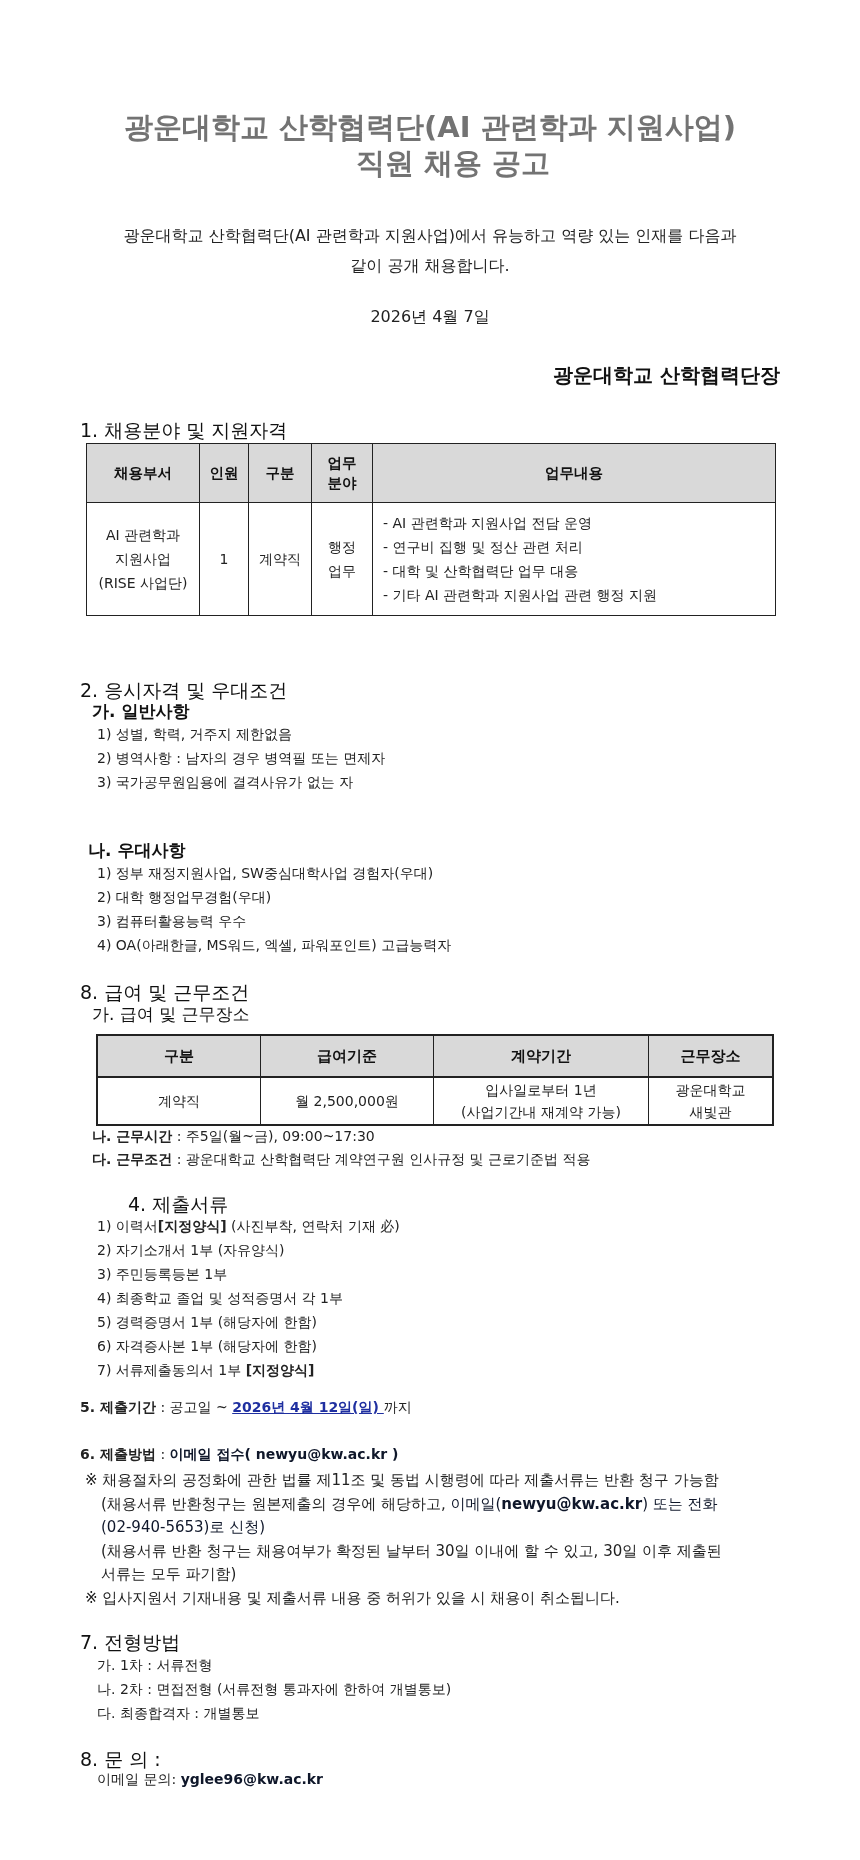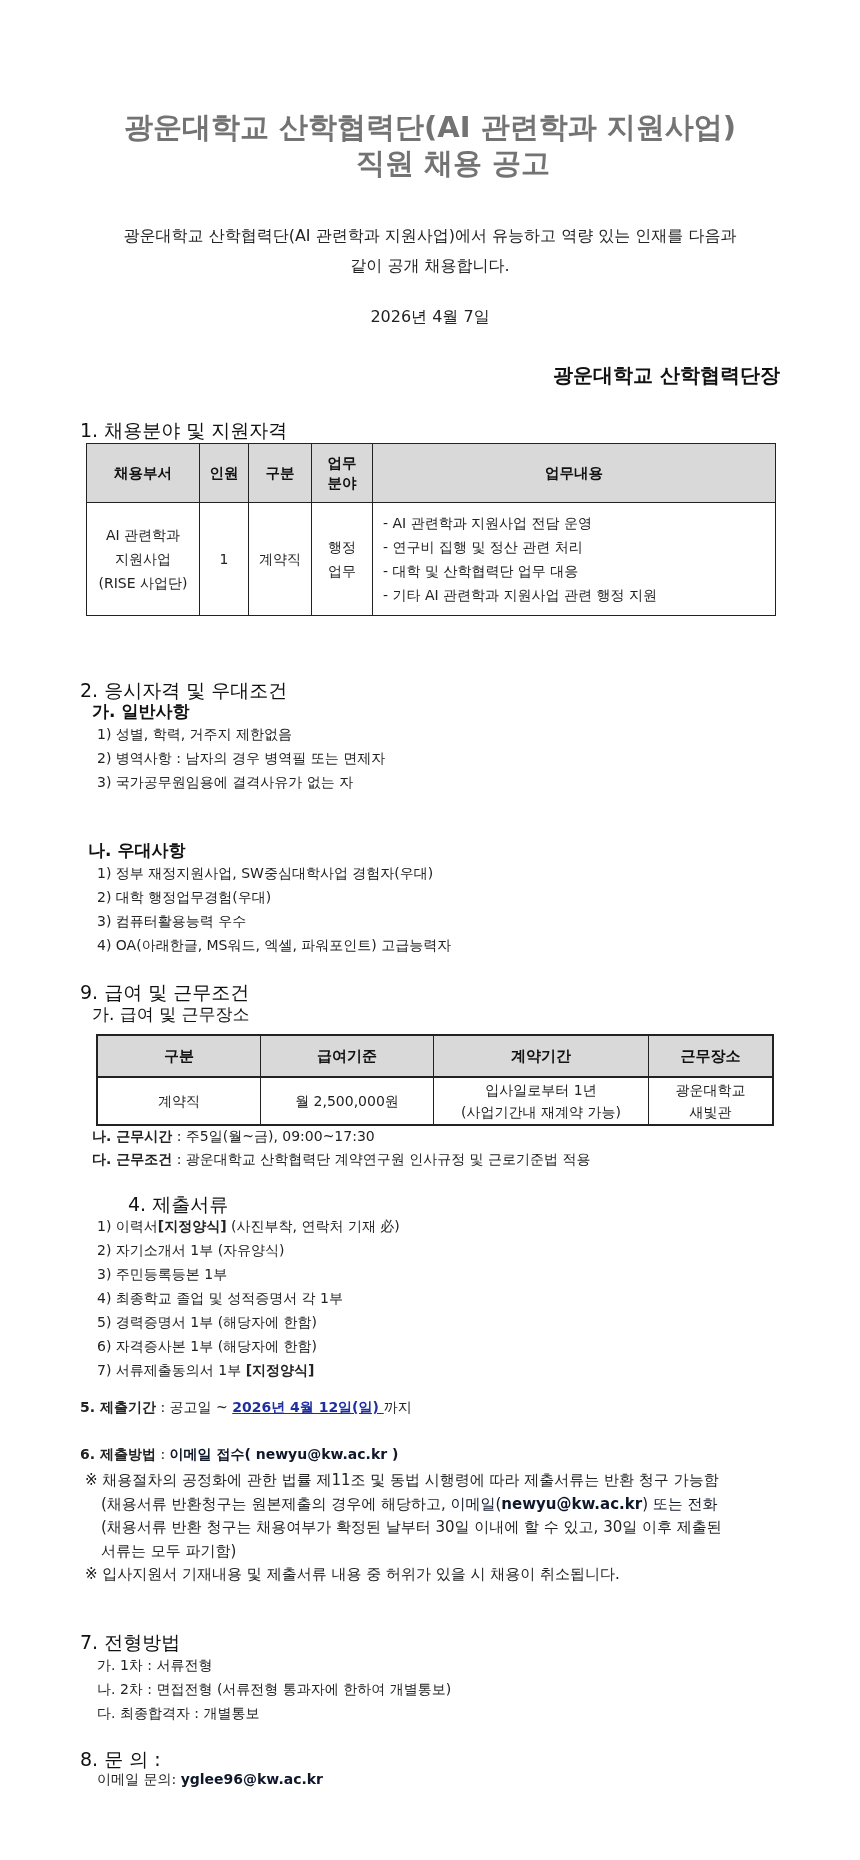--- a/index.html
+++ b/index.html
@@ -82,21 +82,21 @@
   <div>3) 국가공무원임용에 결격사유가 없는 자</div>
 </div>
 <div class="abs h2" style="left:88px; top:839px;">나. 우대사항</div>
 <div class="abs li" style="left:97px; top:861px; line-height:24px;">
   <div>1) 정부 재정지원사업, SW중심대학사업 경험자(우대)</div>
   <div>2) 대학 행정업무경험(우대)</div>
   <div>3) 컴퓨터활용능력 우수</div>
   <div>4) OA(아래한글, MS워드, 엑셀, 파워포인트) 고급능력자</div>
 </div>
 
-<div class="abs h1" style="left:80px; top:980px;">9. 급여 및 근무조건</div>
+<div class="abs h1" style="left:80px; top:980px;">8. 급여 및 근무조건</div>
 <div class="abs h2" style="left:92px; top:1003px; font-weight:normal;">가. 급여 및 근무장소</div>
 <table class="t2">
   <tbody>
       <tr>
     <th style="width:160px;">구분</th>
     <th style="width:170px;">급여기준</th>
     <th style="width:212px;">계약기간</th>
     <th>근무장소</th>
   </tr>
   <tr>
@@ -134,20 +134,21 @@
 <div class="abs li" style="left:80px; top:1399px;">
   <span class="b">5. 제출기간</span><span> : 공고일 ~ </span><span class="link">2026년 4월 12일(일) </span><span>까지</span>
 </div>
 
 <div class="abs li" style="left:80px; top:1446px;">
   <span class="b">6. 제출방법</span><span> : </span><span class="blue b">이메일 접수( </span><span class="blue b">newyu@kw.ac.kr</span><span class="blue b"> )</span>
 </div>
 <div class="abs li" style="left:85px; top:1469px; line-height:23.5px; font-size:15px;">
   <div>※ 채용절차의 공정화에 관한 법률 제11조 및 동법 시행령에 따라 제출서류는 반환 청구 가능함</div>
   <div style="padding-left:16px;"><span>(채용서류 반환청구는 원본제출의 경우에 해당하고, </span><span class="blue">이메일(</span><span class="blue b">newyu@kw.ac.kr</span><span class="blue">) 또는 전화</span></div>
+  <div style="padding-left:16px;" class="blue">(02-940-5653)로 신청)</div>
   <div style="padding-left:16px;">(채용서류 반환 청구는 채용여부가 확정된 날부터 30일 이내에 할 수 있고,  30일 이후 제출된</div>
   <div style="padding-left:16px;">서류는 모두 파기함)</div>
   <div>※ 입사지원서 기재내용 및 제출서류 내용 중 허위가 있을 시 채용이 취소됩니다.</div>
 </div>
 
 <div class="abs h1" style="left:80px; top:1630px;">7. 전형방법</div>
 <div class="abs li" style="left:97px; top:1653px; line-height:24px;">
   <div>가. 1차 : 서류전형</div>
   <div>나. 2차 : 면접전형 (서류전형 통과자에 한하여 개별통보)</div>
   <div>다. 최종합격자 : 개별통보</div>

